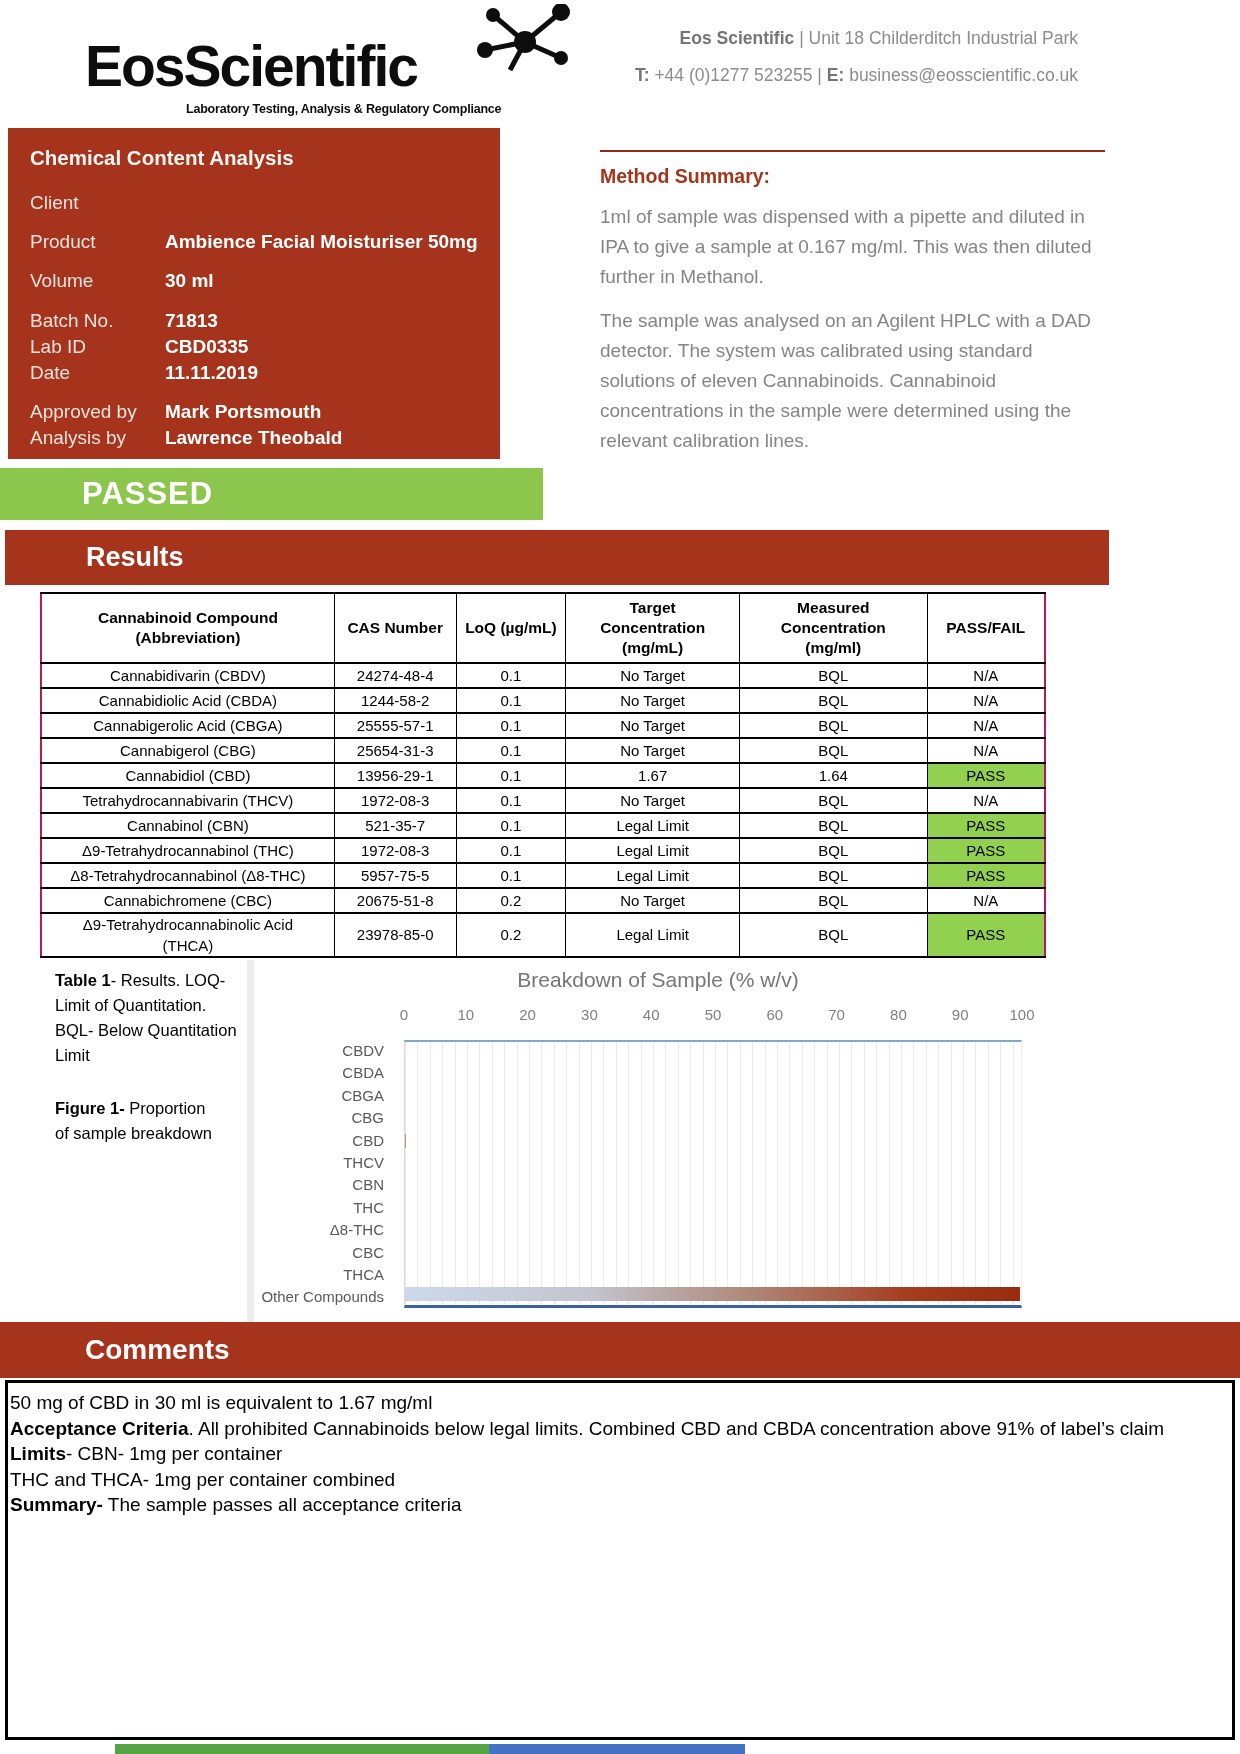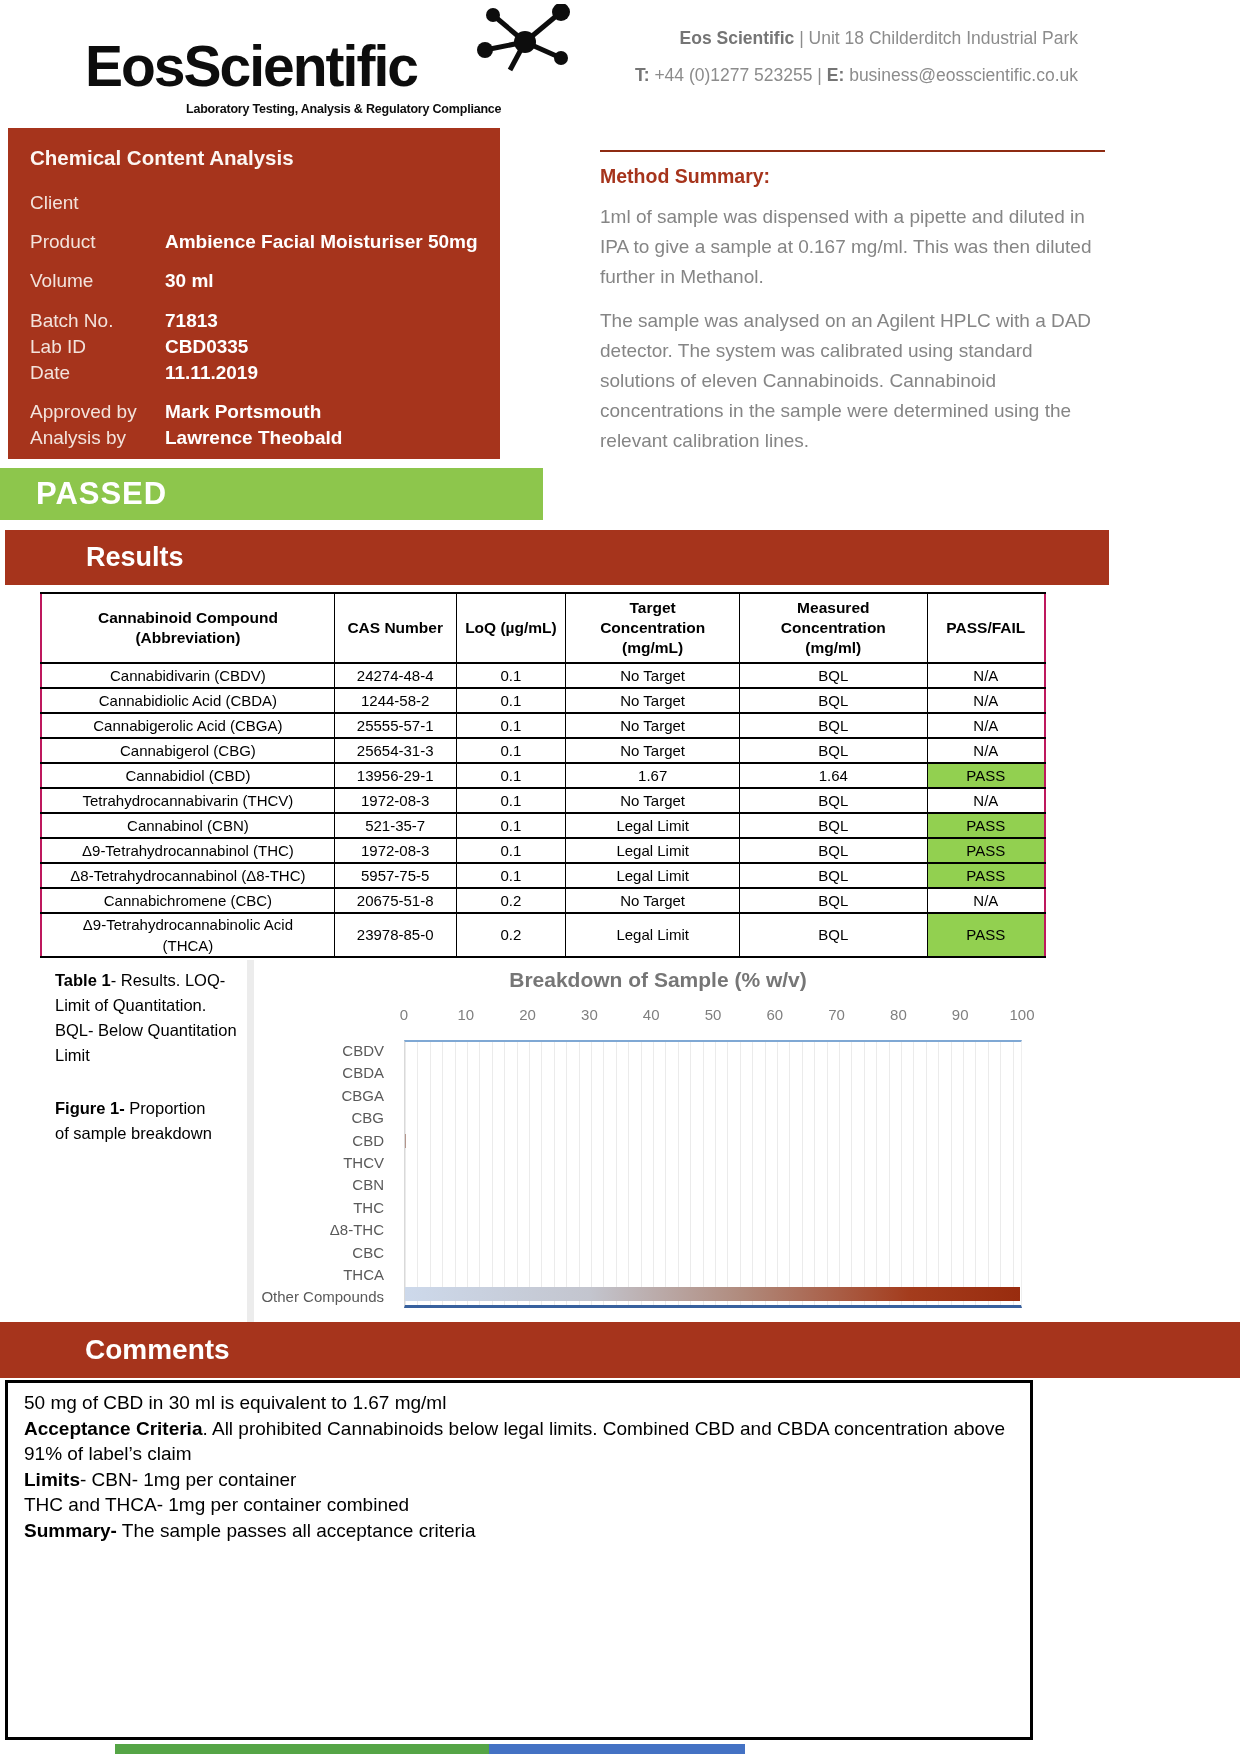--- a/index.html
+++ b/index.html
@@ -30,21 +30,21 @@
 
   
   .method{position:absolute;left:600px;top:150px;width:505px;}
   .method-rule{height:2px;background:#8E2B12;}
   .method-title{margin-top:13px;color:#A6341C;font-size:19.5px;font-weight:700;}
   .method p{color:#858585;font-size:19px;line-height:30px;margin:14px 0 0 0;}
 
   
   .passed-banner{position:absolute;left:0;top:468px;width:543px;height:52px;background:#8DC64C;
                  color:#fff;font-size:31px;font-weight:700;line-height:52px;letter-spacing:1px;
-                 box-sizing:border-box;padding-left:36px;}
+                 box-sizing:border-box;padding-left:82px;}
   .results-banner{position:absolute;left:5px;top:530px;width:1104px;height:55px;background:#A6341C;
                   color:#fff;font-size:27px;font-weight:700;line-height:55px;
                   box-sizing:border-box;padding-left:81px;}
   .comments-banner{position:absolute;left:0;top:1322px;width:1240px;height:56px;background:#A6341C;
                    color:#fff;font-size:28px;font-weight:700;line-height:56px;
                    box-sizing:border-box;padding-left:85px;}
 
   
   .table-wrap{position:absolute;left:40px;top:592px;width:1006px;}
   table.results{border-collapse:collapse;width:100%;font-size:15px;border:2px solid #be185d;}
@@ -56,36 +56,36 @@
   table.results td.compound-cell{white-space:pre-line;line-height:21px;}
   table.results td.pass-cell{background:#92D050;}
 
   
   .table-note{position:absolute;left:55px;top:968px;width:182px;font-size:16.5px;line-height:25px;color:#000;}
   .table-note b{font-weight:700;}
   .figure-note{margin-top:28px;width:162px;}
 
   
   .chart{position:absolute;left:247px;top:960px;width:815px;height:362px;border-left:7px solid #ececec;box-sizing:border-box;}
-  .chart-title{text-align:center;color:#767676;font-size:21px;margin:8px 0 0 0;font-weight:700;}
+  .chart-title{text-align:center;color:#767676;font-size:21px;margin:8px 0 0 0;font-weight:400;}
   .chart-ticks{position:absolute;left:150px;top:46px;width:618px;height:22px;font-size:15px;color:#7f7f7f;}
   .chart-ticks span{position:absolute;top:0;transform:translateX(-50%);}
   .chart-labels{position:absolute;left:0;top:80px;width:140px;font-size:15px;color:#595959;text-align:right;}
   .chart-label{height:22.4px;line-height:22.4px;padding-right:10px;white-space:nowrap;}
   .chart-plot{position:absolute;left:150px;top:80px;width:618px;height:268px;box-sizing:border-box;
               border-top:2px solid #7FA8D4;border-bottom:3px solid #38619E;
               border-left:1px solid #d9d9d9;border-right:1px solid #efefef;
               background-image:repeating-linear-gradient(to right,#ebebeb 0 1px,transparent 1px 12.4px);}
   .chart-row{height:21.9px;position:relative;}
   .chart-bar{position:absolute;left:0;top:4px;height:14px;
              background:linear-gradient(to right,#cdd9eb 0%,#c3c5ce 30%,#b08a7c 55%,#a43c1d 82%,#992c0e 100%);}
 
   
-  .comments-box{position:absolute;left:5px;top:1380px;width:1028px;height:360px;border:3px solid #000;
-                box-sizing:border-box;padding:7px 16px;font-size:19px;line-height:25.5px;}
+  .comments-box{position:absolute;left:5px;top:1380px;width:1230px;height:360px;border:3px solid #000;
+                box-sizing:border-box;padding:7px 2px;font-size:19px;line-height:25.5px;}
   .comments-box b{font-weight:700;}
 
   
   .strip-green{position:absolute;left:115px;top:1744px;width:374px;height:10px;background:#55A546;}
   .strip-blue{position:absolute;left:489px;top:1744px;width:256px;height:10px;background:#4472C4;}
 </style>
 </head>
 <body>
 
 <div class="page">

